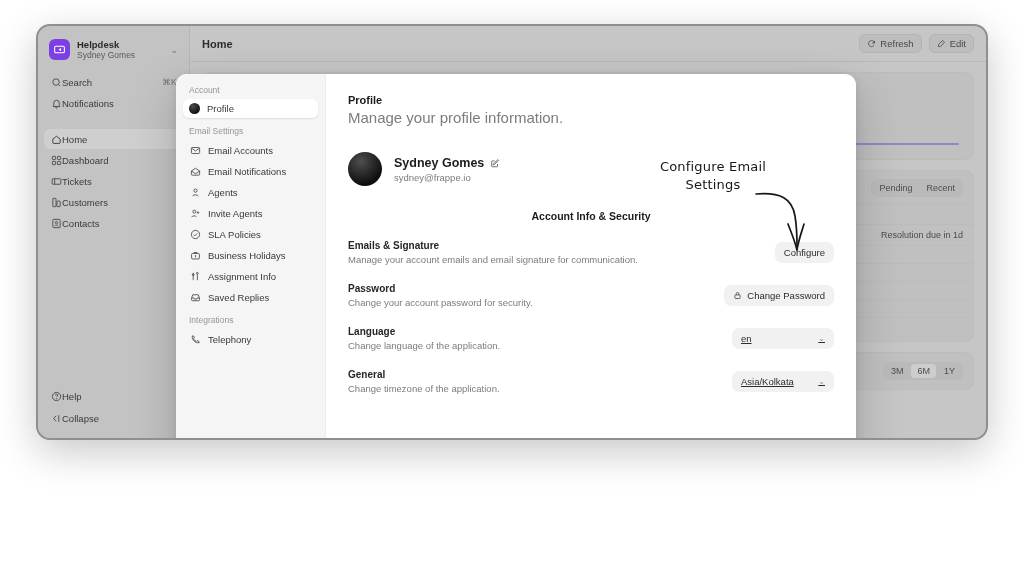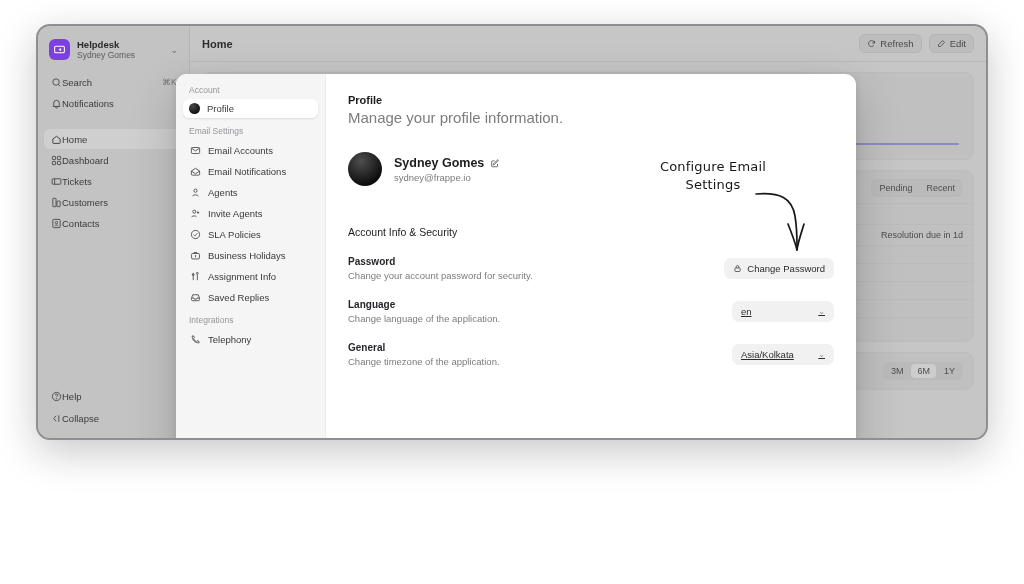--- a/index.html
+++ b/index.html
@@ -155,21 +155,21 @@
   #profile-block { display: flex; align-items: center; gap: 12px; margin-top: 26px; }
   #profile-avatar {
     width: 34px; height: 34px; border-radius: 50%;
     background: radial-gradient(circle at 38% 28%, #4e4e4e, #0d0d0d 72%);
     flex: 0 0 34px;
   }
   #profile-name-row { display: flex; align-items: center; gap: 6px; }
   #profile-name { font-size: 12.5px; font-weight: 700; color: #1c1c1e; }
   #profile-email { font-size: 9.5px; color: #7c7c81; margin-top: 2px; }
 
-  #account-sec-title { font-size: 10.5px; font-weight: 400; color: #1c1c1e; margin-top: 40px; }
+  #account-sec-title { font-size: 10.5px; font-weight: 700; color: #1c1c1e; margin-top: 24px; text-align: center; }
 
   .row {
     display: flex; align-items: center;
     margin-top: 18px; gap: 14px;
   }
   .row-text { min-width: 0; }
   .row-label { font-size: 10px; font-weight: 700; color: #26262a; }
   .row-desc { font-size: 9.5px; color: #7c7c81; margin-top: 3px; }
   .row-ctl { margin-left: auto; flex: 0 0 auto; }
 
@@ -513,20 +513,31 @@
                     <path d="M18 14v5.5a1.5 1.5 0 01-1.5 1.5h-11A1.5 1.5 0 014 19.5v-11A1.5 1.5 0 015.5 7H11"></path>
               </svg>
             </span>
           </div>
           <div id="profile-email">sydney@frappe.io</div>
         </div>
       </div>
 
       <div id="account-sec-title">Account Info &amp; Security</div>
 
+      <div class="row">
+        <div class="row-text">
+          <div class="row-label">Emails &amp; Signature</div>
+          <div class="row-desc">Manage your account emails and email signature for communication.</div>
+        </div>
+        <div class="row-ctl">
+          <button class="btn">
+            <span>Configure</span>
+          </button>
+        </div>
+      </div>
 
       <div class="row">
         <div class="row-text">
           <div class="row-label">Password</div>
           <div class="row-desc">Change your account password for security.</div>
         </div>
         <div class="row-ctl">
           <button class="btn">
             <span>
               <svg width="9" height="9" viewBox="0 0 24 24" fill="none" stroke="#3a3a3d" stroke-width="2">

